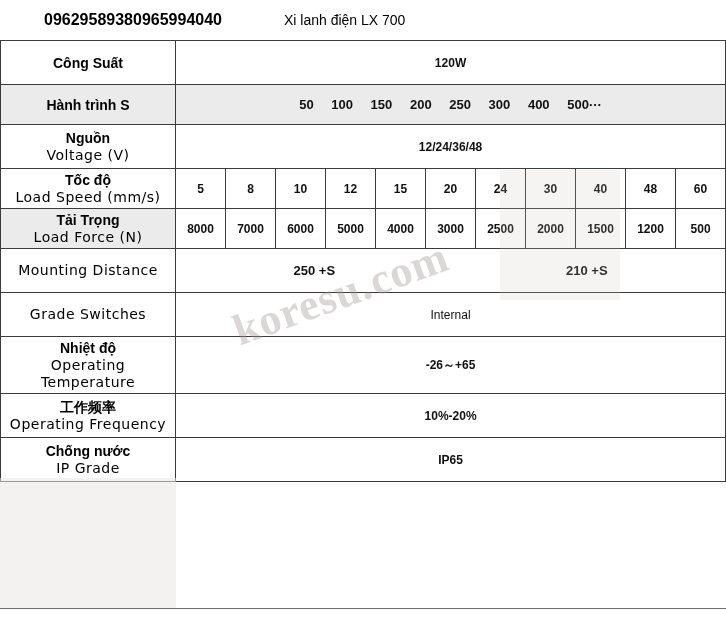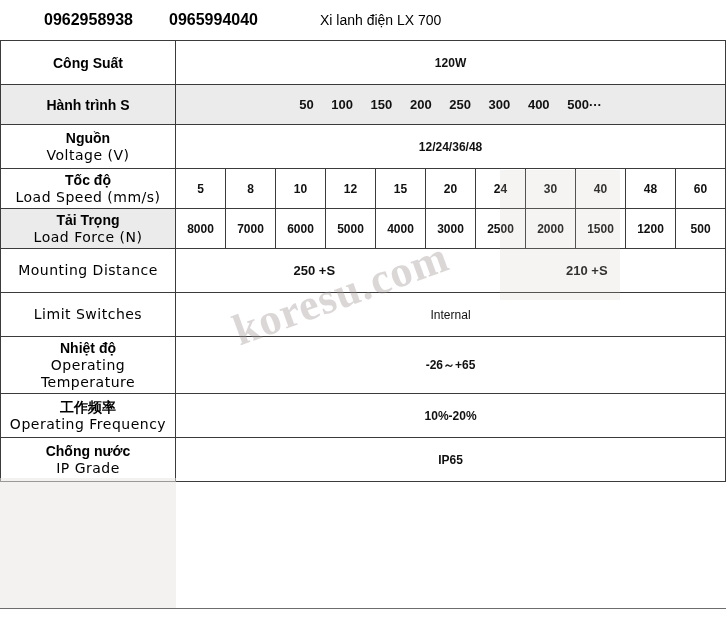--- a/index.html
+++ b/index.html
@@ -32,21 +32,20 @@
     box-sizing: border-box;
   }
   .phone {
     font-size: 16px;
     font-weight: bold;
     letter-spacing: 0px;
     color: #000;
     font-family: "Liberation Sans", sans-serif;
   }
   .phone + .phone {
-    margin-left: 36px;
   }
   .model {
     margin-left: 62px;
     font-size: 14px;
     color: #000;
     font-family: Liberation Sans, sans-serif;
   }
 
   
   table.spec {
@@ -265,21 +264,21 @@
       <td colspan="11">
         <div class="mount-inner">
           <span>250 +S</span>
           <span>210 +S</span>
         </div>
       </td>
     </tr>
 
     <tr class="row-h44">
       <td class="lbl">
-        <span class="en">Limit Switches</span>
+        <span class="en">Grade Switches</span>
       </td>
       <td class="val" colspan="11" style="font-weight:normal">Internal</td>
     </tr>
 
     <tr class="row-h44">
       <td class="lbl">
         <span class="vi">Nhiệt độ</span>
         <span class="en">Operating Temperature</span>
       </td>
       <td class="val" colspan="11">-26～+65</td>

